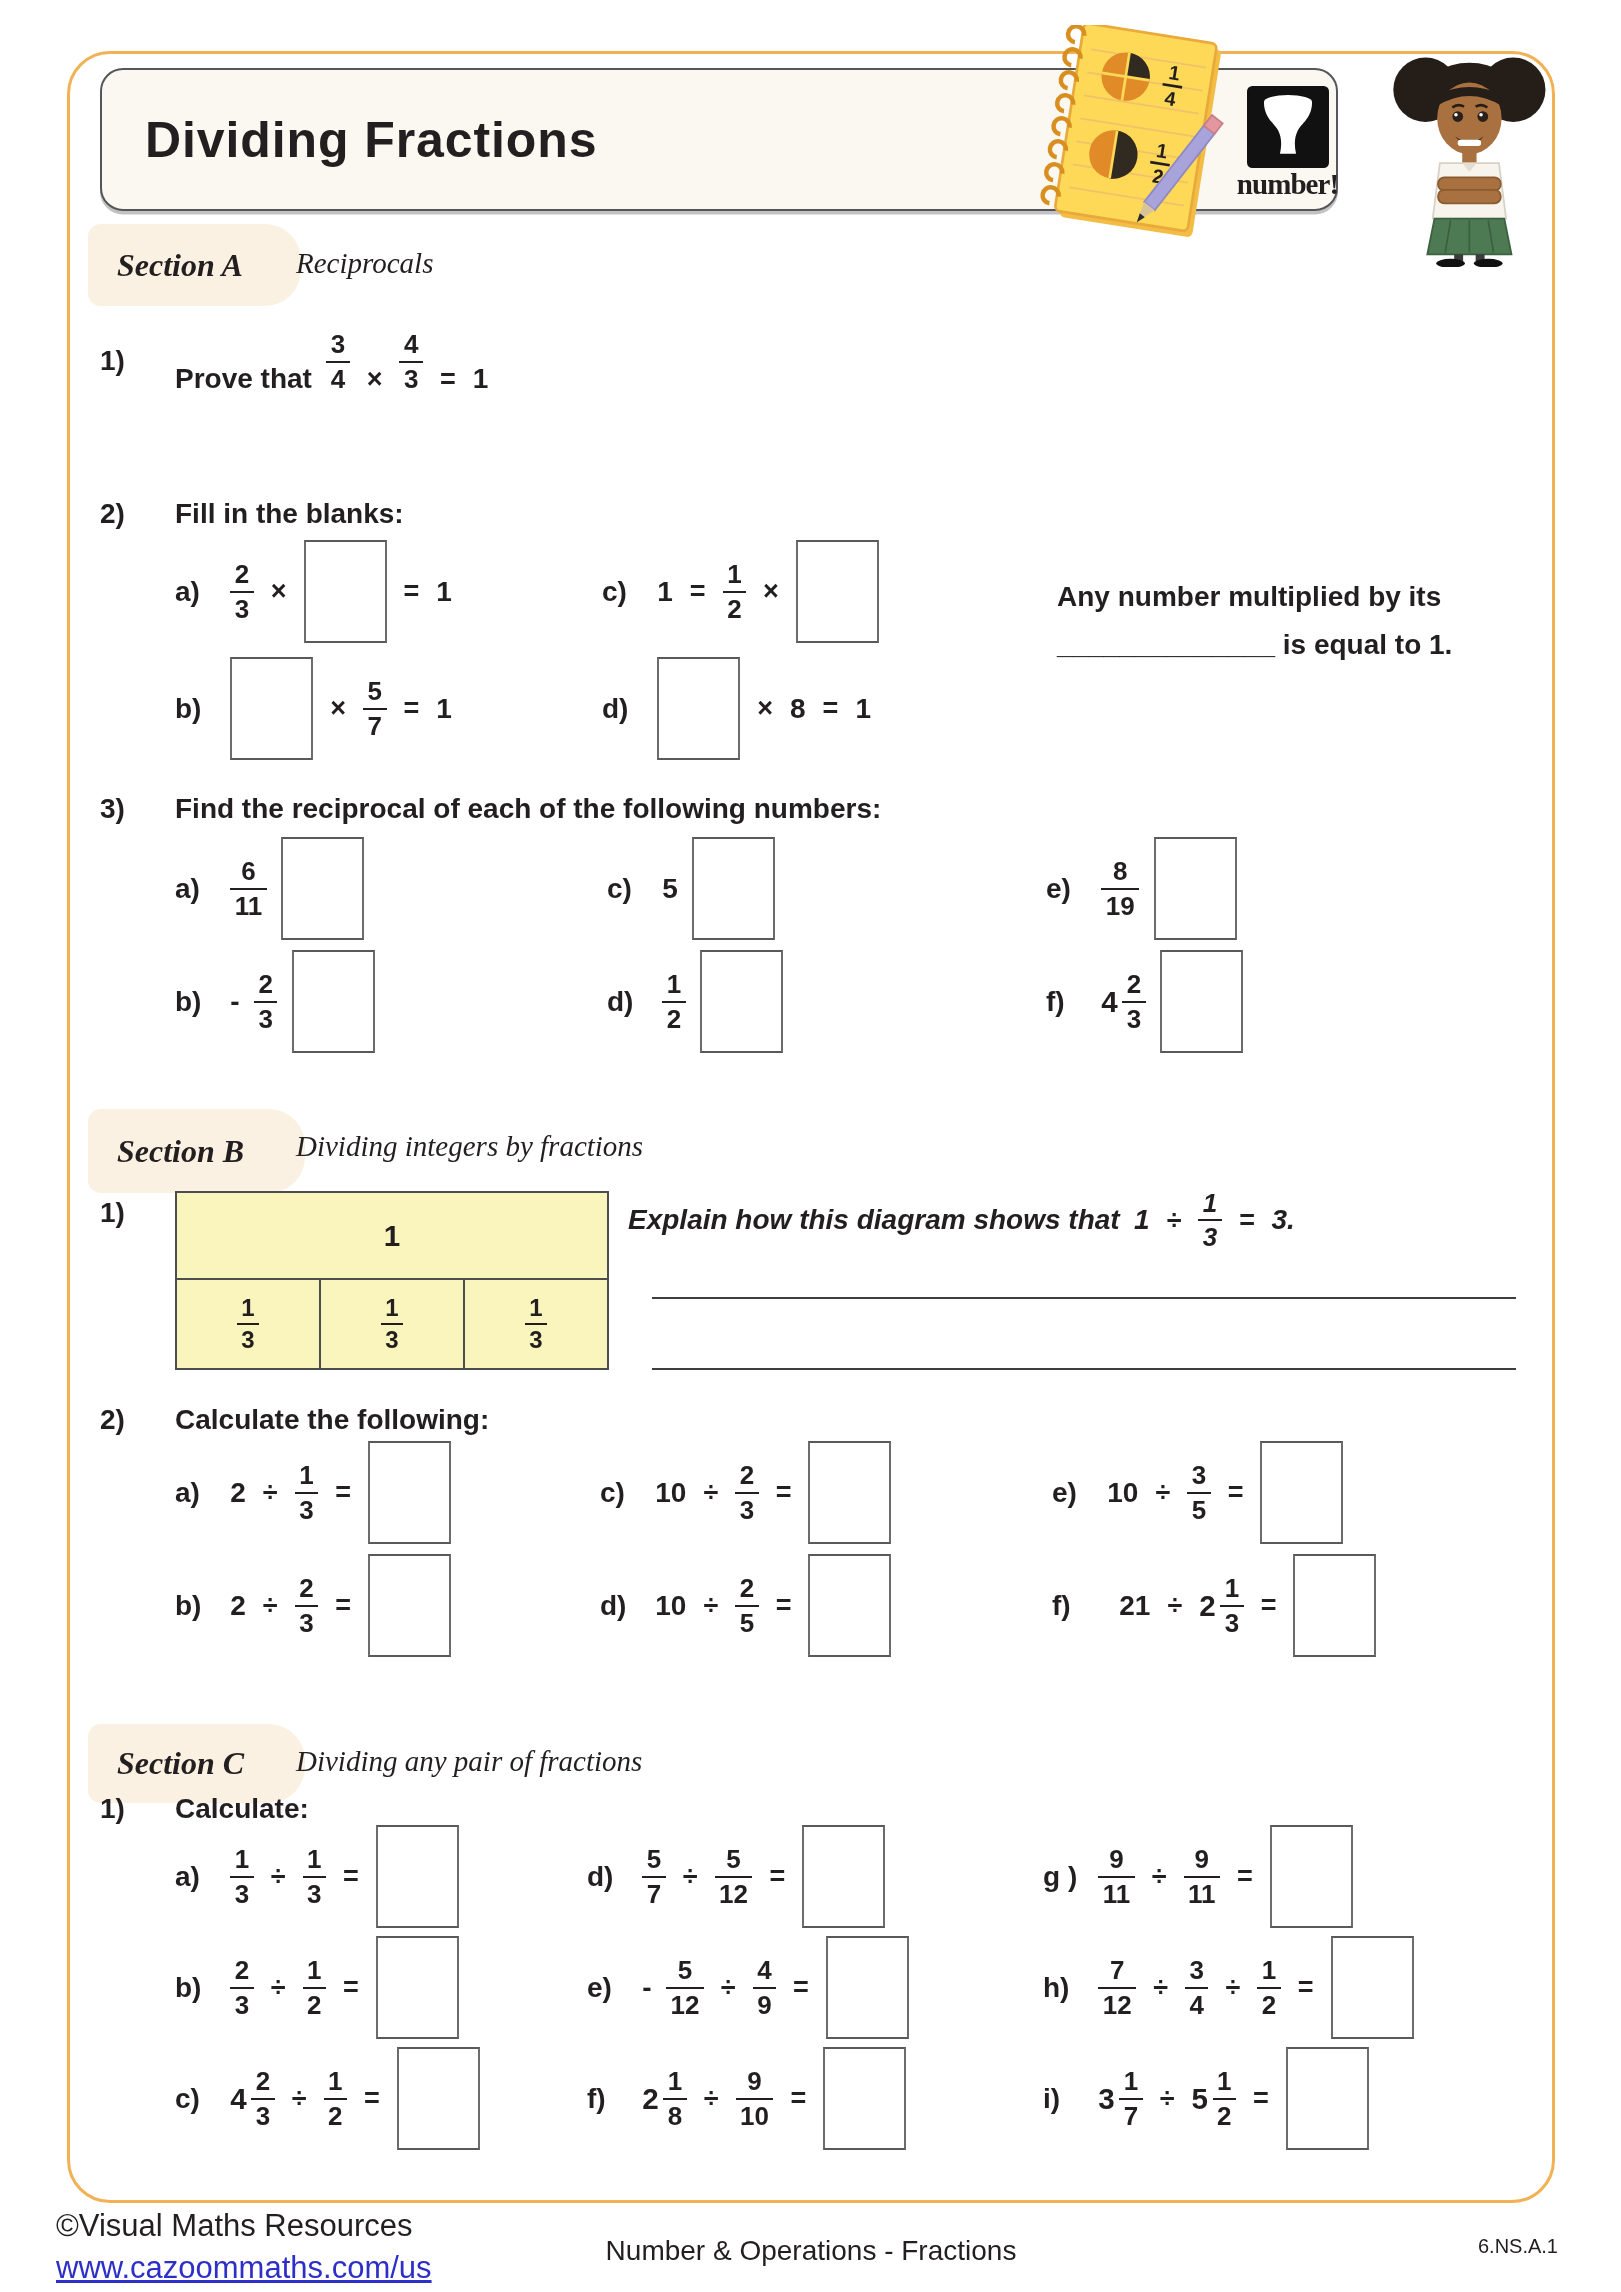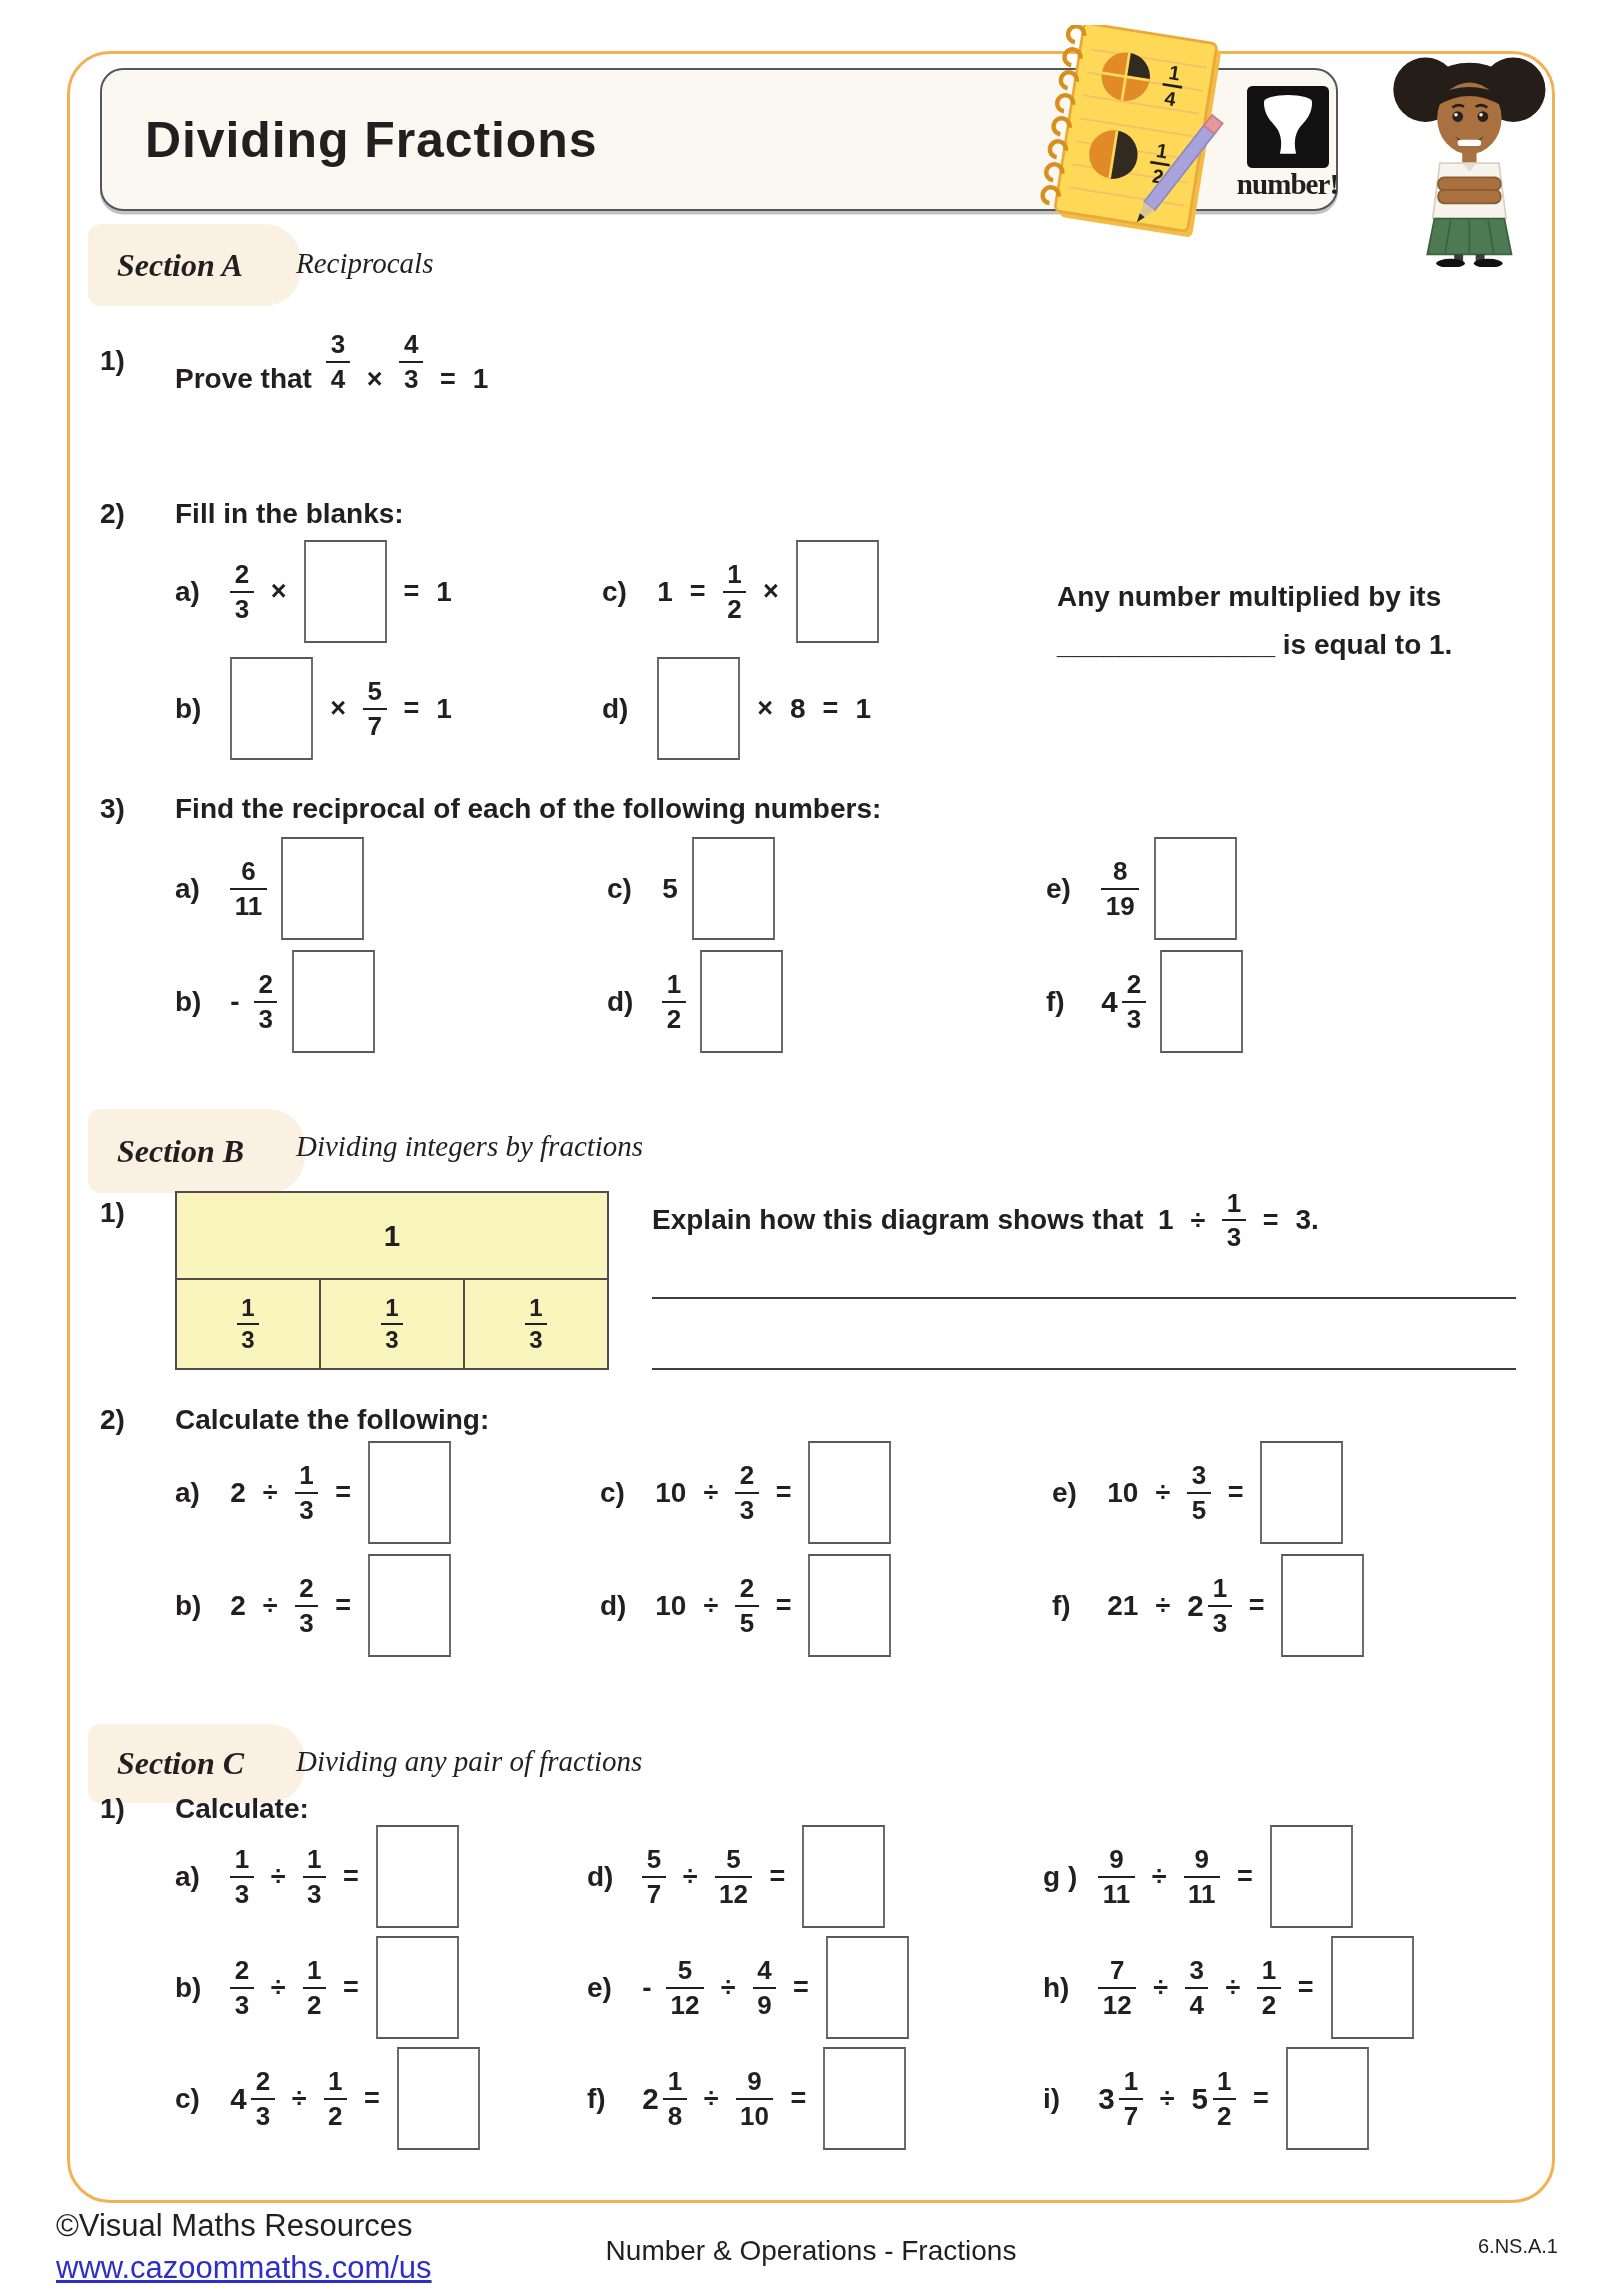--- a/index.html
+++ b/index.html
@@ -347,21 +347,21 @@
       </div>
       <div class="diagram-cell">
         <span class="frac">
             <span class="num">1</span>
             <span class="den">3</span>
           </span>
       </div>
     </div>
   </div>
 
-  <div class="item" style="left:652px;top:1175px;height:90px;gap:10.7px;">
+  <div class="item" style="left:628px;top:1175px;height:90px;gap:10.7px;font-style:italic;">
     <span style="display: inline-flex; align-items: center; gap: 14.3px;">
         <span class="txt">Explain how this diagram shows that</span>
         <span class="txt">1</span>
         <span class="op">÷</span>
         <span class="frac-wrap">
           <span class="frac">
             <span class="num">1</span>
             <span class="den">3</span>
           </span>
         </span>
@@ -445,21 +445,21 @@
             <span class="num">2</span>
             <span class="den">5</span>
           </span>
         </span>
         <span class="op">=</span>
         <span class="ansbox"></span>
       </span>
   </div>
   <div class="item" style="left:1052px;top:1552px;">
     <span class="plabel">f)</span>
-      <span style="display: inline-flex; align-items: center; gap: 14.3px;">
+      <span style="display: inline-flex; align-items: center; gap: 14.3px; margin-left: 12px;">
         <span class="txt">21</span>
         <span class="op">÷</span>
         <span class="frac-wrap">
           <span class="whole">2</span>
           <span class="frac">
             <span class="num">1</span>
             <span class="den">3</span>
           </span>
         </span>
         <span class="op">=</span>

